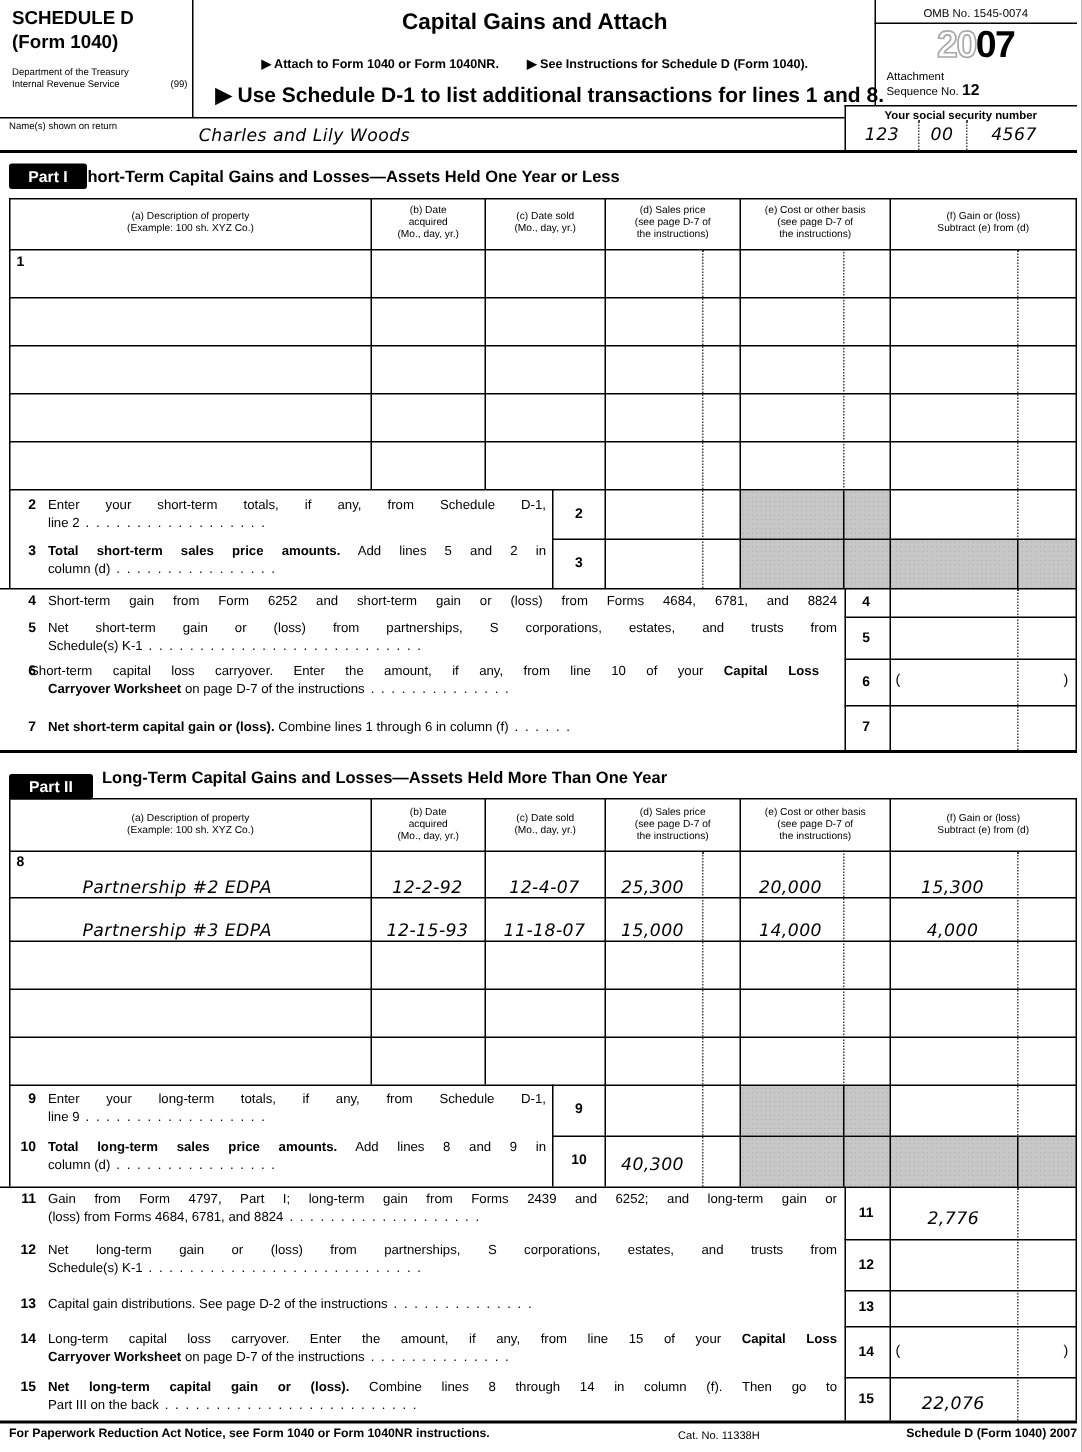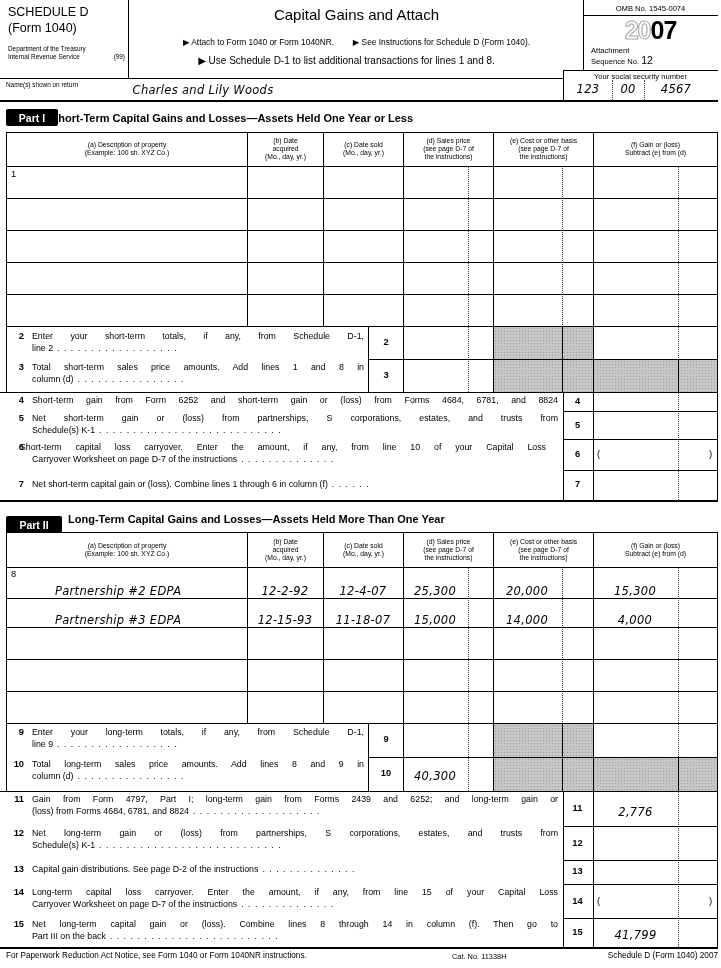--- a/index.html
+++ b/index.html
@@ -1,19 +1,19 @@
 <!DOCTYPE html>
 <html><head>
 <meta charset="utf-8">
 <style>
   html,body{margin:0;padding:0;background:#888;}
   .form{position:relative;width:721px;height:968px;background:#fff;color:#000;
         font-family:"Liberation Sans",sans-serif;overflow:hidden;margin:0 auto;}
   .abs{position:absolute;}
-  .b{font-weight:normal;}
+  .b{font-weight:bold;}
   .ctr{text-align:center;}
   .t6{font-size:6.4px;line-height:7.6px;}
   .t7{font-size:6.8px;line-height:8.2px;}
   .t8{font-size:7.6px;line-height:9px;}
   .lt{position:absolute;font-size:8.8px;line-height:11px;}
   .j{text-align:justify;text-align-last:justify;}
   .dots{margin-left:4px;letter-spacing:1px;}
   .mnum{position:absolute;left:6px;width:18px;text-align:right;font-weight:bold;font-size:9.3px;}
   .bnum{position:absolute;text-align:center;font-weight:bold;font-size:9.3px;}
   .hand{font-family:"DejaVu Sans",sans-serif;font-style:italic;font-size:11.5px;letter-spacing:.3px;}
@@ -42,21 +42,21 @@
     <span>Internal Revenue Service</span>
     <span>(99)</span>
   </div>
 
   <div class="abs b ctr" style="left:130px;top:6px;width:453px;font-size:15px">Capital Gains and Attach</div>
   <div class="abs b ctr" style="left:130px;top:37px;width:453px;font-size:8.4px">
     <span>▶ Attach to Form 1040 or Form 1040NR.</span>
     <span style="display:inline-block;width:14px"></span>
     <span>▶ See Instructions for Schedule D (Form 1040).</span>
   </div>
-  <div class="abs b ctr" style="left:120px;top:55px;width:453px;font-size:10px">▶ Use Schedule D-1 to list additional transactions for lines 1 and 8.</div>
+  <div class="abs b ctr" style="left:140px;top:55px;width:453px;font-size:14px">▶ Use Schedule D-1 to list additional transactions for lines 1 and 8.</div>
 
   <div class="abs t8 ctr" style="left:583px;top:4px;width:135px">OMB No. 1545-0074</div>
   <div class="abs ctr" style="left:583px;top:16px;width:135px">
     <span class="year20">20</span><span class="year07">07</span>
   </div>
   <div class="abs t8" style="left:591px;top:46px">Attachment</div>
   <div class="abs t8" style="left:591px;top:56px">
     <span>Sequence No.</span>
     <span class="b" style="font-size:10.5px">12</span>
   </div>
@@ -106,21 +106,21 @@
   <div class="mnum" style="top:331px">2</div>
   <div class="lt j" style="left:32px;top:331px;width:332px">Enter your short-term totals, if any, from Schedule D-1,</div>
   <div class="lt" style="left:32px;top:343px;width:332px">
     <span>line 2</span><span class="dots">. . . . . . . . . . . . . . . . . .</span>
   </div>
   <div class="bnum" style="left:369px;top:337px;width:34px">2</div>
   <div class="hit" style="left:404px;top:327px;width:64px;height:31px"></div>
 
   <div class="mnum" style="top:362px">3</div>
   <div class="lt j" style="left:32px;top:362px;width:332px">
-    <span class="b">Total short-term sales price amounts.</span><span> Add lines 1 and 8 in</span>
+    <span class="b">Total short-term sales price amounts.</span><span> Add lines 5 and 2 in</span>
   </div>
   <div class="lt" style="left:32px;top:374px;width:332px">
     <span>column (d)</span><span class="dots">. . . . . . . . . . . . . . . .</span>
   </div>
   <div class="bnum" style="left:369px;top:370px;width:34px">3</div>
   <div class="hit" style="left:404px;top:360px;width:64px;height:31px"></div>
 
   <div class="mnum" style="top:395px">4</div>
   <div class="lt j" style="left:32px;top:395px;width:526px">Short-term gain from Form 6252 and short-term gain or (loss) from Forms 4684, 6781, and 8824</div>
   <div class="bnum" style="left:563px;top:396px;width:29px">4</div>
@@ -255,21 +255,21 @@
   <div class="hit" style="left:594px;top:885px;width:123px;height:32px"></div>
 
   <div class="mnum" style="top:919px">15</div>
   <div class="lt j" style="left:32px;top:919px;width:526px">
     <span class="b">Net long-term capital gain or (loss).</span><span> Combine lines 8 through 14 in column (f). Then go to</span>
   </div>
   <div class="lt" style="left:32px;top:931px;width:526px">
     <span>Part III on the back</span><span class="dots">. . . . . . . . . . . . . . . . . . . . . . . . .</span>
   </div>
   <div class="bnum" style="left:563px;top:927px;width:29px">15</div>
-  <div class="abs hand ctr" style="left:593px;top:928px;width:85px">41,799</div>
+  <div class="abs hand ctr" style="left:593px;top:928px;width:85px">22,076</div>
 
   <div class="abs b" style="left:6px;top:951px;font-size:8.2px">For Paperwork Reduction Act Notice, see Form 1040 or Form 1040NR instructions.</div>
   <div class="abs" style="left:452px;top:952px;font-size:7.4px">Cat. No. 11338H</div>
   <div class="abs b" style="left:460px;top:951px;width:258px;text-align:right;font-size:8.2px">Schedule D (Form 1040) 2007</div>
 
   <div class="abs" id="grid" style="left:0;top:0;width:721px;height:968px;pointer-events:none">
       <div class="grid-dot" style="left: 468px; top: 166px; height: 226px;"></div>
       <div class="grid-dot" style="left: 562px; top: 166px; height: 161px;"></div>
       <div class="grid-dot" style="left: 678px; top: 166px; height: 226px;"></div>
       <div class="grid-dot" style="left: 678px; top: 392px; height: 108px;"></div>

